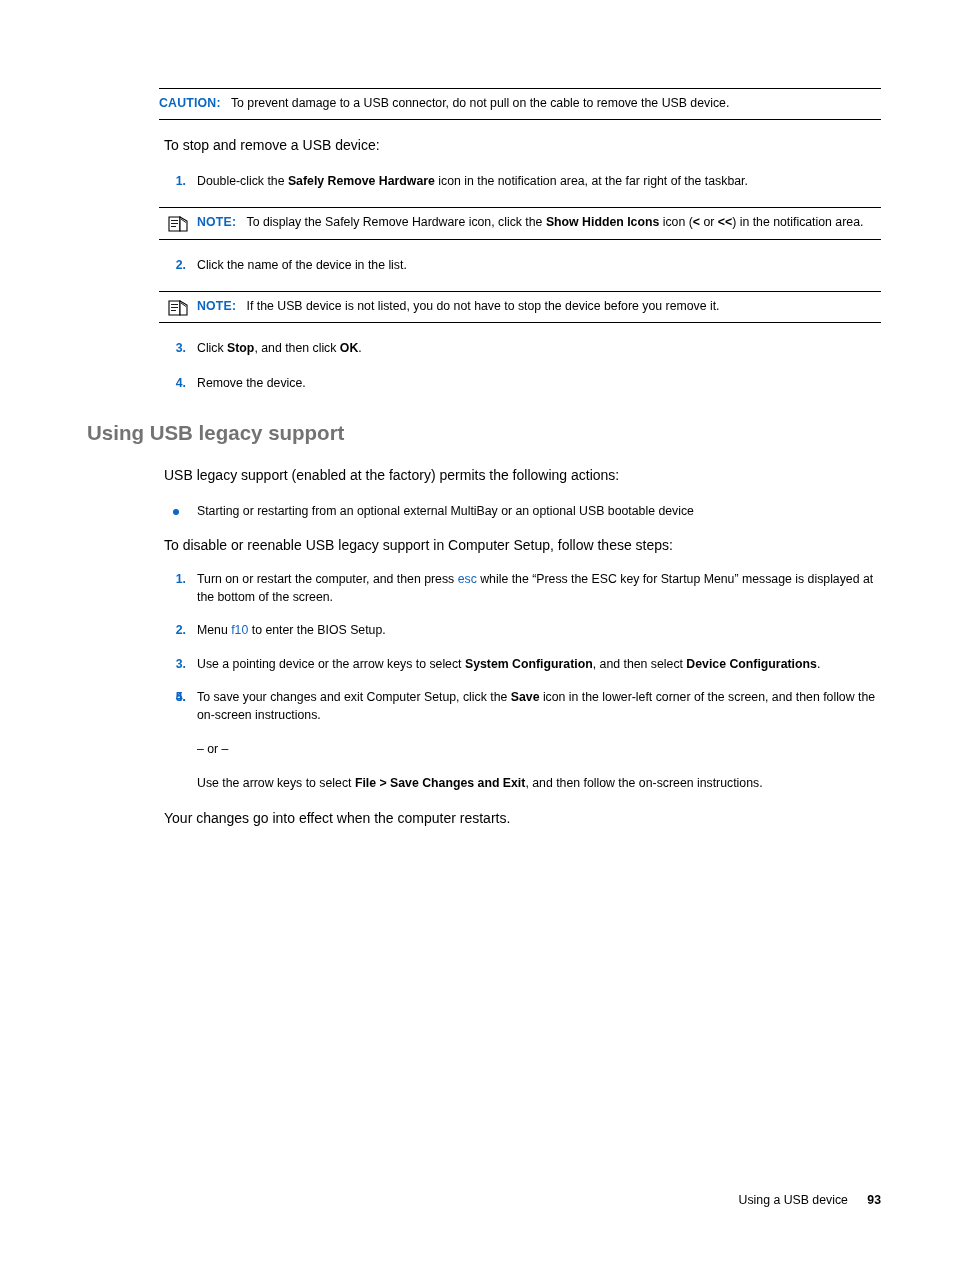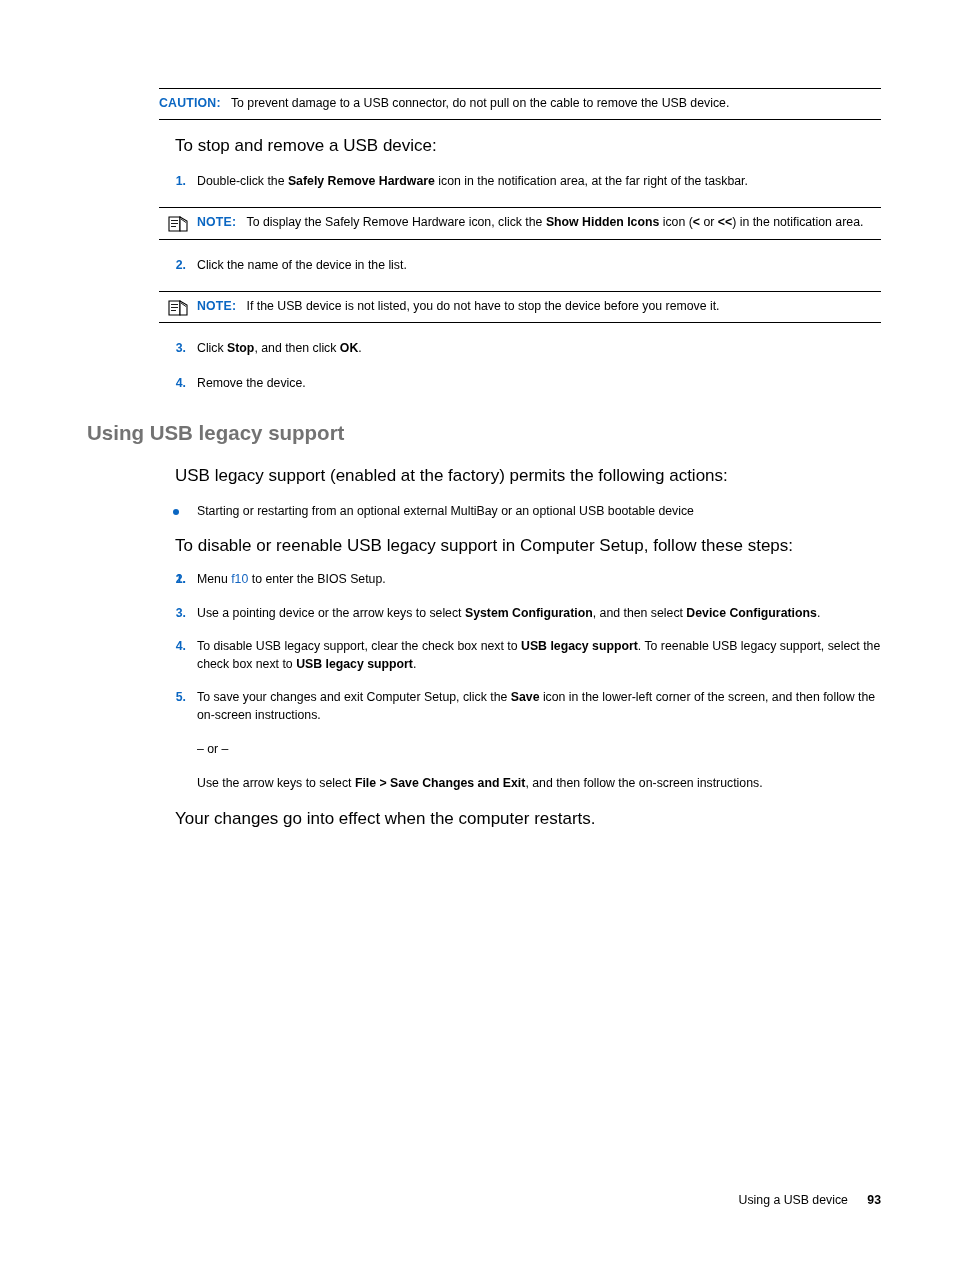--- a/index.html
+++ b/index.html
@@ -54,23 +54,23 @@
   }
   .note-icon {
     position: absolute;
     left: 8px;
     top: 8px;
     width: 22px;
     height: 17px;
   }
 
   .para {
-    font-size: 17px;
-    line-height: 17.4px;
-    margin: 16px;
+    font-size: 14px;
+    line-height: 17.4px;
+    margin: 5px;
   }
 
   
   .olist { margin: 0; padding: 0; }
   .olist .item {
     position: relative;
     padding-left: 38px;
     font-size: 12.3px;
     line-height: 17.4px;
   }
@@ -211,32 +211,32 @@
         <span class="dot"></span>
         <span>Starting or restarting from an optional external MultiBay or an optional USB bootable device</span>
       </div>
     </div>
 
     <p class="para" style="margin-top:17px;">To disable or reenable USB legacy support in Computer Setup, follow these steps:</p>
 
     <div class="olist" style="margin-top:17px;">
       <div class="item">
         <span class="num">1.</span>
+        <span><span>Turn on or restart the computer, and then press </span><span class="kbd-link">esc</span><span> while the “Press the ESC key for Startup Menu” message is displayed at the bottom of the screen.</span></span>
       </div>
       <div class="item" style="margin-top:16px;">
         <span class="num">2.</span>
         <span><span>Menu </span><span class="kbd-link">f10</span><span> to enter the BIOS Setup.</span></span>
       </div>
       <div class="item" style="margin-top:16px;">
         <span class="num">3.</span>
         <span><span>Use a pointing device or the arrow keys to select </span><span style="font-weight: bold;">System Configuration</span><span>, and then select </span><span style="font-weight: bold;">Device Configurations</span><span>.</span></span>
       </div>
       <div class="item" style="margin-top:16px;">
         <span class="num">4.</span>
-        <span><span>To disable USB legacy support, clear the check box next to </span><span style="font-weight: bold;">USB legacy support</span><span>. To reenable USB legacy support, select the check box next to </span><span style="font-weight: bold;">USB legacy support</span><span>.</span></span>
       </div>
       <div class="item" style="margin-top:16px;">
         <span class="num">5.</span>
         <span><span>To save your changes and exit Computer Setup, click the </span><span style="font-weight: bold;">Save</span><span> icon in the lower-left corner of the screen, and then follow the on-screen instructions.</span></span>
       </div>
     </div>
 
     <div class="sub-indent" style="margin-top:17px;">– or –</div>
 
     <div class="sub-indent" style="margin-top:17px;"><span>Use the arrow keys to select </span><span style="font-weight: bold;">File &gt; Save Changes and Exit</span><span>, and then follow the on-screen instructions.</span></div>

